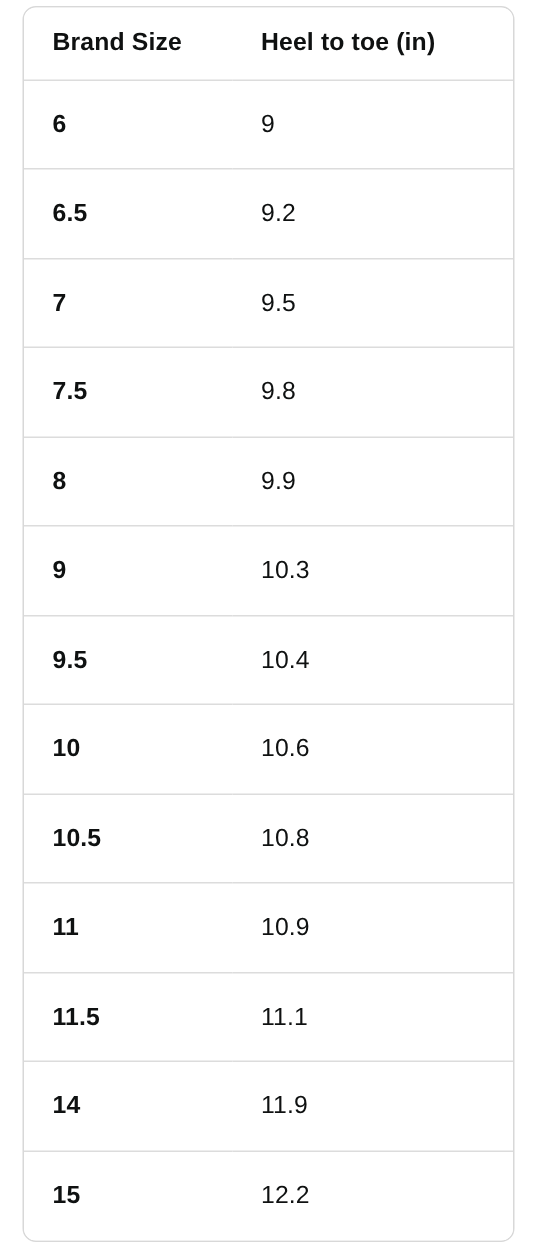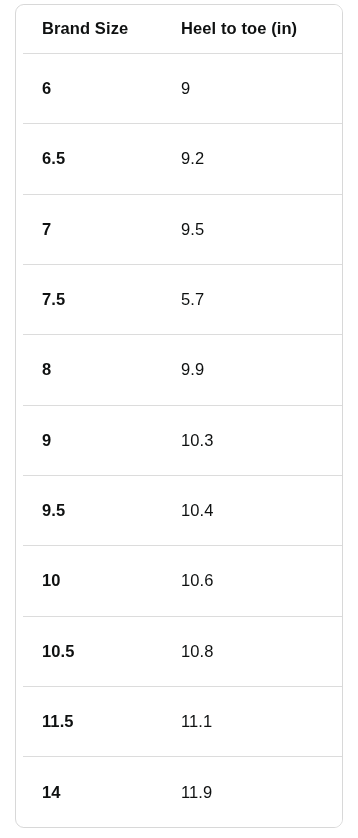--- a/index.html
+++ b/index.html
@@ -28,21 +28,20 @@
     position: absolute;
     left: 15px;
     top: 4px;
     width: 328px;
     height: 824px;
     box-sizing: border-box;
     border: 1px solid #d8d8d8;
     border-radius: 9px;
     background: #ffffff;
     overflow: hidden;
-    padding-left: 7px;
   }
 
   table.size-table {
     width: 100%;
     height: 100%;
     border-collapse: collapse;
     table-layout: fixed;
     background: #ffffff;
   }
 
@@ -110,21 +109,21 @@
         <tr>
           <td class="cell-size">6.5</td>
           <td class="cell-length">9.2</td>
         </tr>
         <tr>
           <td class="cell-size">7</td>
           <td class="cell-length">9.5</td>
         </tr>
         <tr>
           <td class="cell-size">7.5</td>
-          <td class="cell-length">5.7</td>
+          <td class="cell-length">9.8</td>
         </tr>
         <tr>
           <td class="cell-size">8</td>
           <td class="cell-length">9.9</td>
         </tr>
         <tr>
           <td class="cell-size">9</td>
           <td class="cell-length">10.3</td>
         </tr>
         <tr>
@@ -133,24 +132,32 @@
         </tr>
         <tr>
           <td class="cell-size">10</td>
           <td class="cell-length">10.6</td>
         </tr>
         <tr>
           <td class="cell-size">10.5</td>
           <td class="cell-length">10.8</td>
         </tr>
         <tr>
+          <td class="cell-size">11</td>
+          <td class="cell-length">10.9</td>
+        </tr>
+        <tr>
           <td class="cell-size">11.5</td>
           <td class="cell-length">11.1</td>
         </tr>
         <tr>
           <td class="cell-size">14</td>
           <td class="cell-length">11.9</td>
+        </tr>
+        <tr>
+          <td class="cell-size">15</td>
+          <td class="cell-length">12.2</td>
         </tr>
       </tbody>
     </table>
   </div>
 
 </div>
 
 </body></html>

